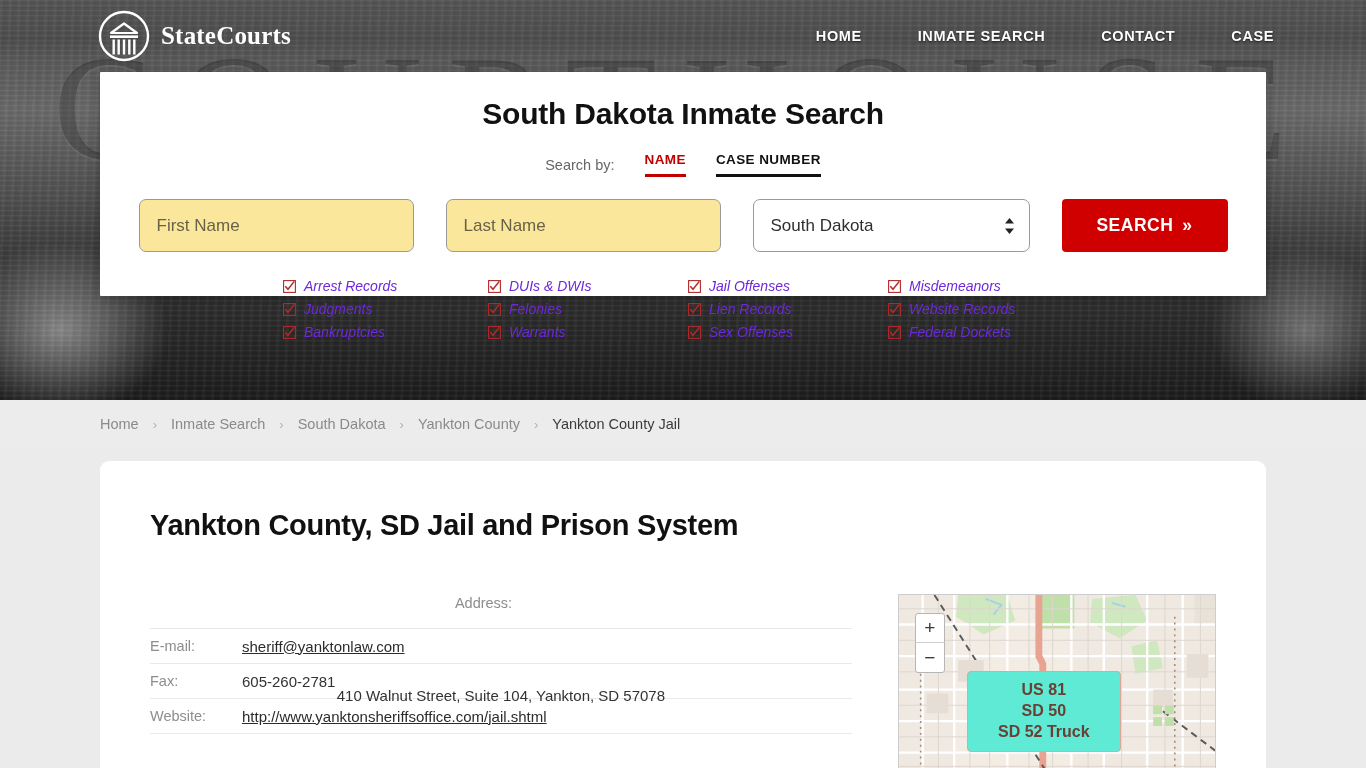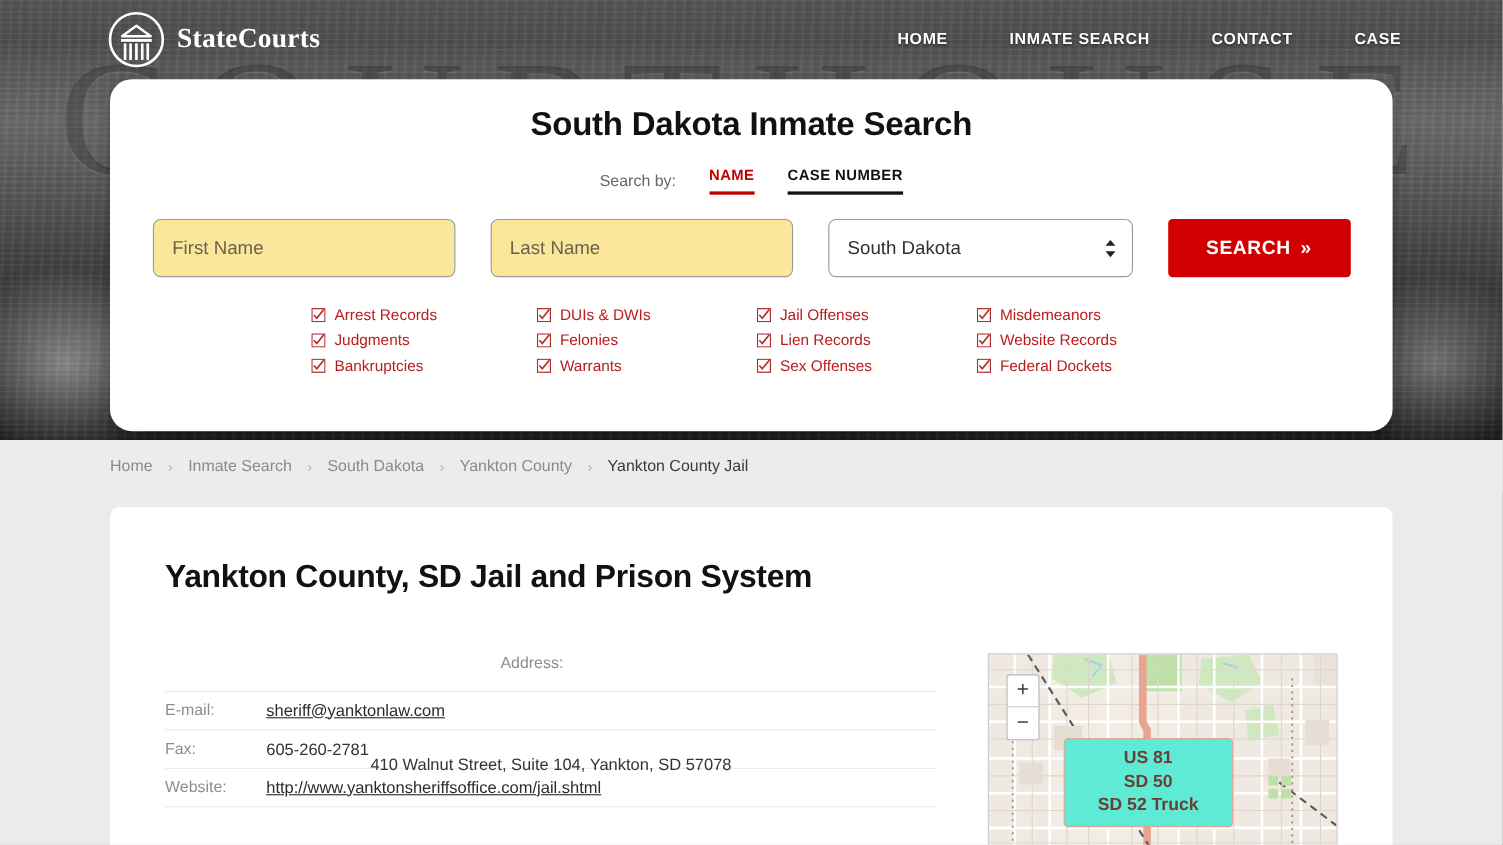--- a/index.html
+++ b/index.html
@@ -112,23 +112,23 @@
     text-decoration: none;
     text-shadow: 0 1px 2px rgba(0,0,0,0.65);
   }
 
   
   .search-card {
     position: absolute;
     top: 72px;
     left: 100px;
     width: 1166px;
-    height: 320px;
+    height: 224px;
     background: #fff;
-    border-radius: 20px;
+    border-radius: 1px;
     z-index: 4;
     box-shadow: 0 3px 14px rgba(0,0,0,0.28);
   }
   .search-title {
     margin-top: 25px;
     text-align: center;
     font-size: 30px;
     font-weight: bold;
     color: #111;
     letter-spacing: -0.2px;
@@ -218,21 +218,22 @@
     width: 800px;
     display: grid;
     grid-template-columns: 205px 200px 200px 195px;
     row-gap: 7px;
   }
   .check-item {
     display: flex;
     align-items: center;
     gap: 8px;
     font-size: 14px;
-    color: #b91c1c;
+    color: #6d28d9;
+    font-style: italic;
   }
   .cbox {
     width: 13px; height: 13px;
     flex: 0 0 13px;
     position: relative;
   }
 
   
   .crumbbar {
     position: absolute;

